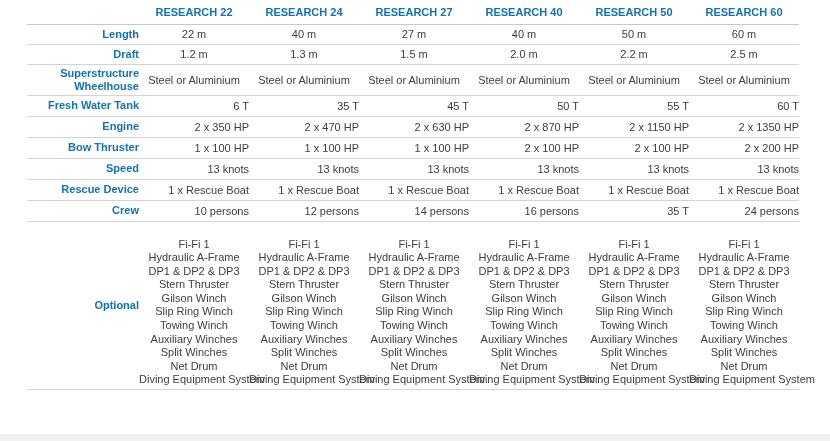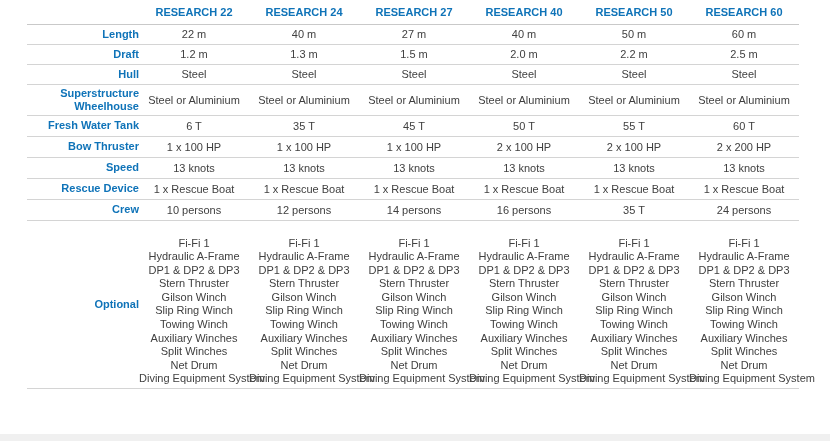--- a/index.html
+++ b/index.html
@@ -46,21 +46,21 @@
   tbody td {
     text-align: center;
     vertical-align: middle;
     color: #404040;
     font-size: 11px;
     white-space: nowrap;
   }
   tbody tr > * { border-bottom: 1px solid #d4d4d4; }
 
   tr.h20 > * { height: 20px; }
-  tr.h21 > * { height: 21px; }
+  tr.h21 > * { height: 21px; text-align: right; }
   tr.h31 > * { height: 31px; }
 
   tr.tall-row td { padding: 16px 0 2px 0; }
   tr.tall-row .val-line { line-height: 13.6px; white-space: nowrap; }
 
   .bottom-strip {
     position: absolute;
     left: 0; bottom: 0;
     width: 830px; height: 7px;
     background: #f0f0f0;
@@ -109,31 +109,20 @@
           <th class="row-label">
             <div>Draft</div>
           </th>
           <td>1.2 m</td>
           <td>1.3 m</td>
           <td>1.5 m</td>
           <td>2.0 m</td>
           <td>2.2 m</td>
           <td>2.5 m</td>
         </tr>
-        <tr class="h20">
-          <th class="row-label">
-            <div>Hull</div>
-          </th>
-          <td>Steel</td>
-          <td>Steel</td>
-          <td>Steel</td>
-          <td>Steel</td>
-          <td>Steel</td>
-          <td>Steel</td>
-        </tr>
         <tr class="h31">
           <th class="row-label">
             <div>Superstructure</div>
             <div>Wheelhouse</div>
           </th>
           <td>Steel or Aluminium</td>
           <td>Steel or Aluminium</td>
           <td>Steel or Aluminium</td>
           <td>Steel or Aluminium</td>
           <td>Steel or Aluminium</td>
@@ -145,20 +134,31 @@
           </th>
           <td>6 T</td>
           <td>35 T</td>
           <td>45 T</td>
           <td>50 T</td>
           <td>55 T</td>
           <td>60 T</td>
         </tr>
         <tr class="h21">
           <th class="row-label">
+            <div>Engine</div>
+          </th>
+          <td>2 x 350 HP</td>
+          <td>2 x 470 HP</td>
+          <td>2 x 630 HP</td>
+          <td>2 x 870 HP</td>
+          <td>2 x 1150 HP</td>
+          <td>2 x 1350 HP</td>
+        </tr>
+        <tr class="h21">
+          <th class="row-label">
             <div>Bow Thruster</div>
           </th>
           <td>1 x 100 HP</td>
           <td>1 x 100 HP</td>
           <td>1 x 100 HP</td>
           <td>2 x 100 HP</td>
           <td>2 x 100 HP</td>
           <td>2 x 200 HP</td>
         </tr>
         <tr class="h21">

